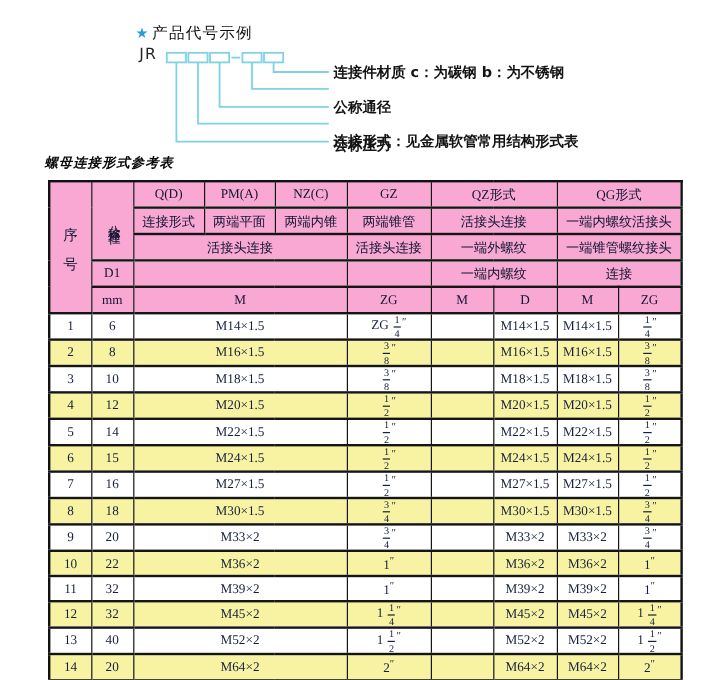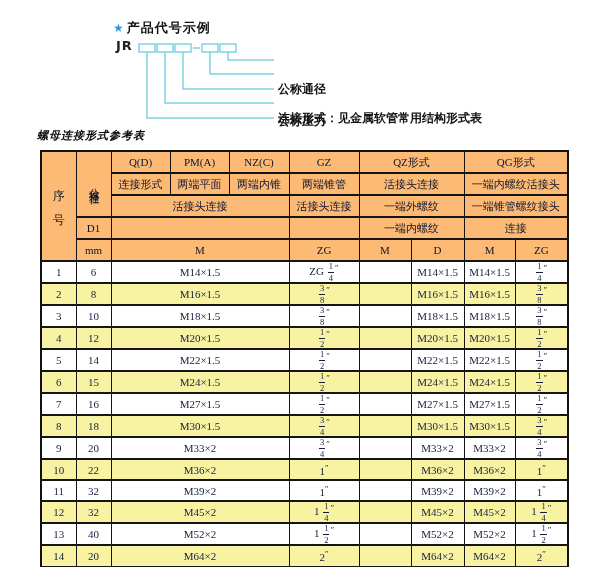--- a/index.html
+++ b/index.html
@@ -2,35 +2,35 @@
 <html><head>
 <meta charset="utf-8">
 <style>
   html,body{margin:0;padding:0;}
   body{width:600px;height:567px;background:#ffffff;font-family:"DejaVu Sans",sans-serif;position:relative;overflow:hidden;}
 
   .page{position:absolute;inset:0;}
 
   
   .diagram{position:absolute;left:0;top:0;width:600px;height:130px;}
-  .diag-title{position:absolute;left:113px;top:19px;font-size:13px;font-weight:bold;color:#111;letter-spacing:1px;}
+  .diag-title{position:absolute;left:113px;top:19px;font-size:13px;font-weight:normal;color:#111;letter-spacing:1px;}
   .diag-title .star{color:#2a9cd8;font-size:12px;margin-right:2px;}
-  .jr{position:absolute;left:116px;top:38px;font-size:13px;font-weight:bold;color:#222;letter-spacing:1px;}
+  .jr{position:absolute;left:116px;top:38px;font-size:13px;font-weight:normal;color:#222;letter-spacing:1px;}
   .diag-svg{position:absolute;left:0;top:0;}
   .diag-label{position:absolute;left:278px;height:14px;line-height:14px;font-size:12px;font-weight:bold;color:#141414;white-space:nowrap;}
 
   
   .tbl-title{position:absolute;left:37px;top:128px;font-size:11px;font-weight:bold;font-style:italic;color:#0a0a0a;font-family:"DejaVu Serif","Liberation Serif",serif;letter-spacing:1px;}
 
   
   .tbl-wrap{position:absolute;left:40px;top:150px;width:527px;}
   table{border-collapse:collapse;table-layout:fixed;width:527px;font-family:"Liberation Serif","DejaVu Serif",serif;}
   th,td{border:1px solid #151515;border-bottom-width:2px;padding:0;text-align:center;vertical-align:middle;overflow:hidden;}
   table{border:2px solid #111;}
-  thead th{background:#fdba74;font-weight:normal;font-size:11px;color:#0d1430;height:20px;}
+  thead th{background:#f9a8d4;font-weight:normal;font-size:11px;color:#0d1430;height:20px;}
   tbody td{background:#ffffff;font-size:11px;color:#15203c;height:19.2px;}
   tbody tr.y td{background:#f8f3a3;}
   .vert{writing-mode:vertical-lr;text-orientation:upright;display:inline-block;line-height:1;}
   .seq-vert{letter-spacing:26px;font-size:12px;}
   .dia-vert{letter-spacing:2px;font-size:10.5px;}
   .frac{display:inline-block;vertical-align:middle;text-align:center;line-height:1;font-size:8.5px;margin:0 1px;}
   .fnum{display:block;border-bottom:1px solid currentColor;padding:0 1px 1px;}
   .fden{display:block;padding-top:1px;}
   .inch{font-size:9px;vertical-align:4px;}
 </style>
@@ -52,20 +52,21 @@
         <polyline points="210,52 210,74 274,74"></polyline>
         <polyline points="183,52 183,89 274,89"></polyline>
         <polyline points="165,52 165,103 274,103"></polyline>
         <polyline points="147,52 147,118 274,118"></polyline>
       </g>
     </svg>
     <div class="diag-title">
       <span class="star">★</span><span>产品代号示例</span>
     </div>
     <div class="jr">JR</div>
+    <div class="diag-label" style="top:53px">连接件材质  c：为碳钢  b：为不锈钢</div>
     <div class="diag-label" style="top:82px">公称通径</div>
     <div class="diag-label" style="top:114px">公称压力</div>
     <div class="diag-label" style="top:111px">连接形式：见金属软管常用结构形式表</div>
   </div>
 
   <div class="tbl-title">螺母连接形式参考表</div>
 
   <div class="tbl-wrap">
     <table>
       <colgroup>

